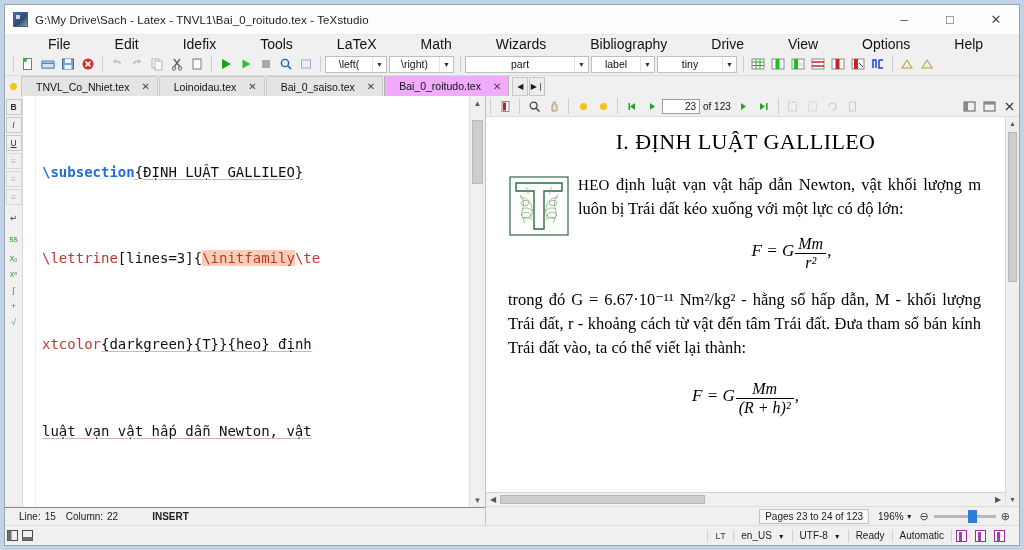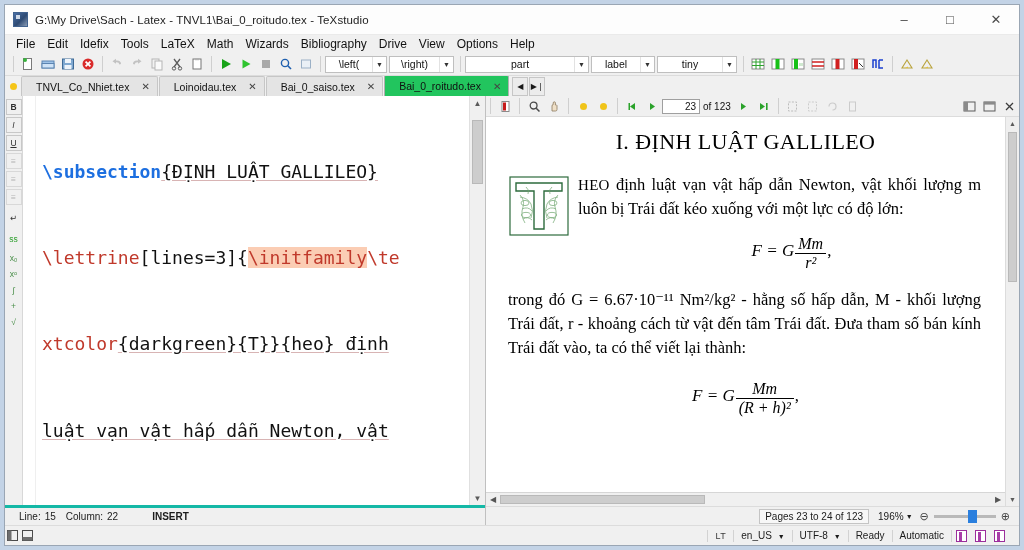--- a/index.html
+++ b/index.html
@@ -22,70 +22,70 @@
             background:linear-gradient(135deg,#4a6fa5 0%,#2e4a73 55%,#8a9cb5 100%);
             border:1px solid #41628f;box-sizing:border-box;position:relative;}
   .app-icon:after{content:"";position:absolute;left:2px;top:2px;width:4px;height:4px;background:#cfd9e8;}
   .title-text{font-size:11.5px;color:#222;letter-spacing:.1px;}
   .wc{margin-left:auto;display:flex;height:29px;}
   .wc div{width:46px;height:29px;display:flex;align-items:center;justify-content:center;
           font-size:13px;color:#4b4b4b;}
   
   .menubar{height:18px;background:#f0f0f0;display:flex;align-items:center;
            padding-left:5px;flex:0 0 auto;}
-  .menubar span{padding:1px 6px;font-size:12px;color:#121212;white-space:nowrap;}
+  .menubar span{padding:1px 6px;font-size:14px;color:#121212;white-space:nowrap;margin-left:32px;}
   
   .toolbar{height:22px;background:#f0f0f0;display:flex;align-items:center;
            flex:0 0 auto;border-bottom:1px solid #dcdcdc;padding-left:4px;}
   .tb-sep{width:1px;height:16px;background:#cfcfcf;margin:0 4px;flex:0 0 auto;}
   .tbi{width:20px;height:18px;display:flex;align-items:center;justify-content:center;
        flex:0 0 auto;position:relative;}
   .combo{height:17px;border:1px solid #bfbfbf;background:#fff;display:flex;align-items:center;
          font-size:10.5px;box-sizing:border-box;flex:0 0 auto;margin-right:2px;}
   .combo .lbl{flex:1;text-align:center;padding:0 4px;white-space:nowrap;overflow:hidden;color:#111;}
   .combo .arw{width:13px;height:15px;display:flex;align-items:center;justify-content:center;
               border-left:1px solid #e2e2e2;color:#333;font-size:7px;}
   
   .tabrow{height:20px;background:#f0f0f0;display:flex;align-items:flex-end;flex:0 0 auto;}
   .tabstrip{display:flex;align-items:flex-end;height:20px;overflow:hidden;}
   .tab{height:19px;display:flex;align-items:center;padding:0 7px 0 14px;font-size:10.5px;
        background:#e4e4e4;border:1px solid #c6c6c6;border-bottom:none;
        border-top-left-radius:2px;border-top-right-radius:2px;margin-right:1px;
        white-space:nowrap;color:#101010;}
-  .tab.active{background:#22c55e;border-color:#b0b0b0;height:20px;}
+  .tab.active{background:#f0abfc;border-color:#b0b0b0;height:20px;}
   .tab .x{margin-left:12px;font-size:10px;color:#444;}
   .tabnav{display:flex;align-items:center;height:19px;margin-left:2px;}
   .tabnav div{width:14px;height:17px;display:flex;align-items:center;justify-content:center;
               font-size:8px;color:#1a1a1a;border:1px solid #c6c6c6;background:#ececec;margin-right:1px;}
   
   .split{flex:1 1 auto;display:flex;min-height:0;}
   
   .leftpane{width:480px;flex:0 0 auto;display:flex;flex-direction:column;min-width:0;background:#fff;}
   .editarea{flex:1 1 auto;display:flex;min-height:0;}
   .fmtbar{width:17px;flex:0 0 auto;background:#f0f0f0;border-right:1px solid #d8d8d8;
           display:flex;flex-direction:column;align-items:center;padding-top:3px;}
   .fmtbar .fb{width:14px;height:14px;display:flex;align-items:center;justify-content:center;
               font-size:8.5px;color:#6d6d6d;margin-bottom:2px;}
   .gutter{width:12px;flex:0 0 auto;background:#fff;border-right:1px solid #efefef;}
   .code{flex:1 1 auto;overflow:hidden;background:#fff;position:relative;
         font-family:"DejaVu Sans Mono","Liberation Mono",monospace;
-        font-size:18px;line-height:28.8px;padding:4px 0 0 4px;white-space:pre;}
+        font-size:14px;line-height:28.8px;padding:4px 0 0 4px;white-space:pre;}
   .code .ln{height:28.8px;padding-left:2px;}
   .kw{color:#1d6fe0;font-weight:bold;}
   .cmd{color:#c0392b;}
   .plain{color:#111;}
   .hl-orange{background:#fbcdb4;}
   .sp{text-decoration:underline;text-decoration-style:solid;text-decoration-color:#d8b4b4;
       text-underline-offset:2px;}
   .vscroll{width:15px;flex:0 0 auto;background:#f0f0f0;border-left:1px solid #e0e0e0;
            display:flex;flex-direction:column;align-items:center;}
   .vscroll .ar{height:14px;width:15px;display:flex;align-items:center;justify-content:center;
                font-size:8px;color:#5a5a5a;}
   .vthumb{width:11px;background:#cdcdcd;border:1px solid #b9b9b9;box-sizing:border-box;}
-  .statusbar{height:17px;background:#f0f0f0;border-top:3px solid #14b8a6;display:flex;
+  .statusbar{height:17px;background:#f0f0f0;border-top:1px solid #14b8a6;display:flex;
              align-items:center;flex:0 0 auto;font-size:10px;color:#1b1b1b;}
   .statusbar .s{margin-left:14px;white-space:nowrap;}
   
   .rightpane{flex:1 1 auto;display:flex;flex-direction:column;min-width:0;background:#f0f0f0;
              border-left:1px solid #c0c0c0;}
   .pdftool{height:20px;display:flex;align-items:center;background:#f0f0f0;flex:0 0 auto;
            border-bottom:1px solid #dcdcdc;}
   .pagebox{width:38px;height:15px;border:1px solid #9f9f9f;background:#fff;font-size:10px;
            display:flex;align-items:center;justify-content:flex-end;padding-right:3px;
            box-sizing:border-box;color:#111;}

